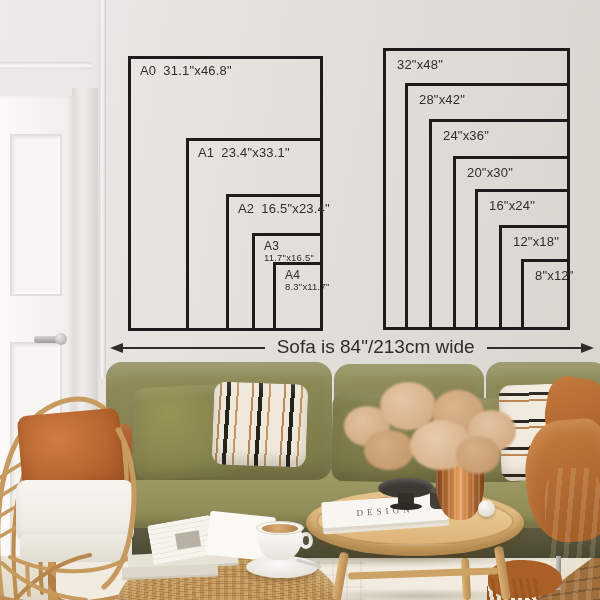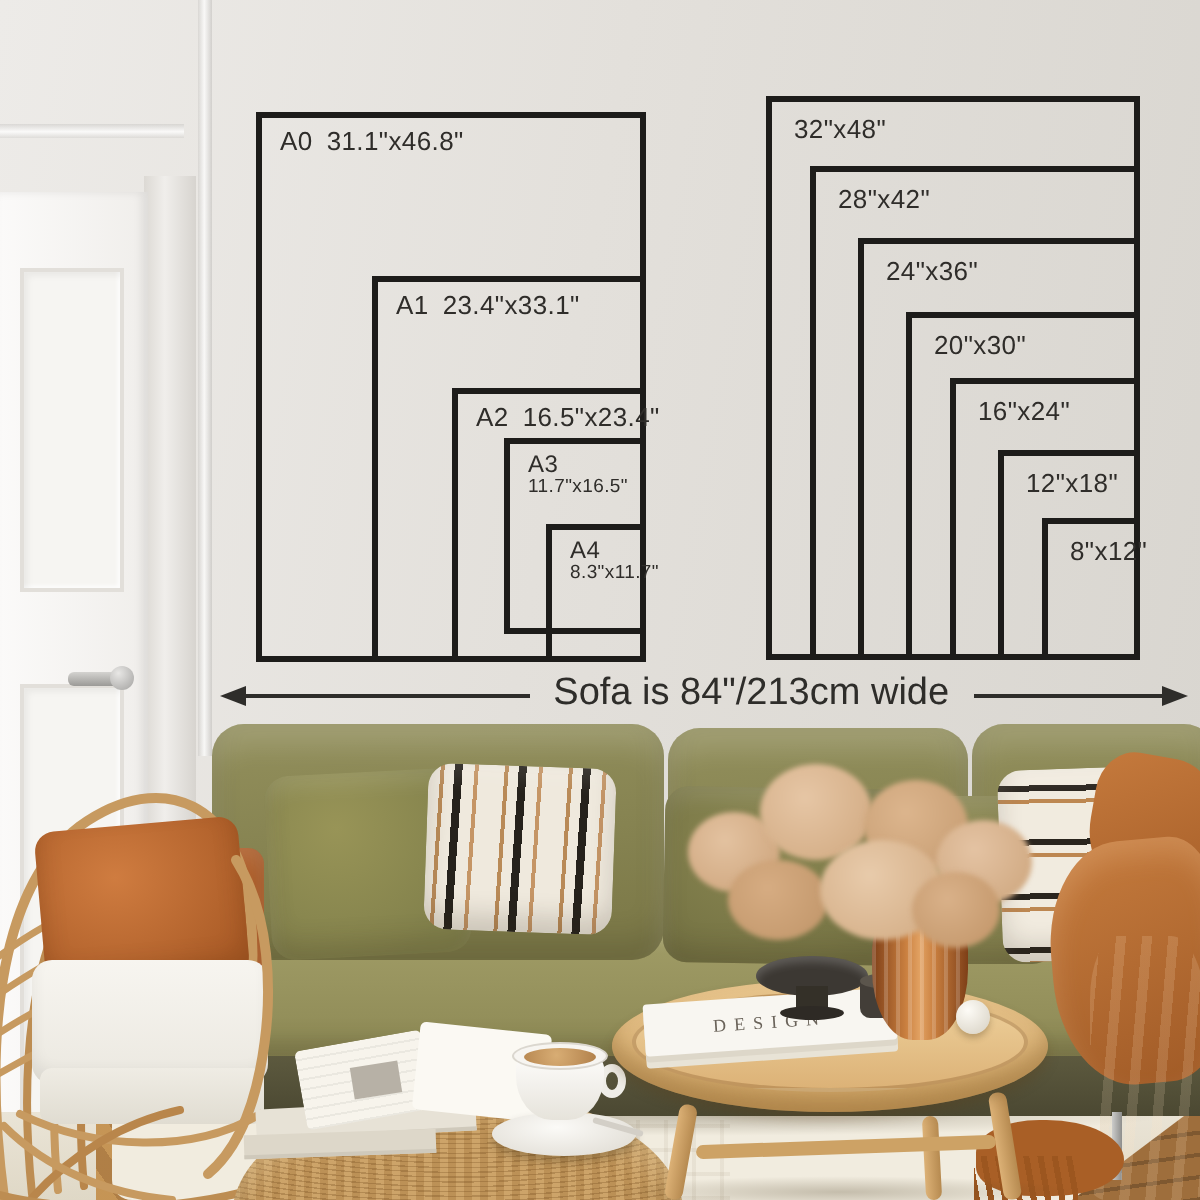--- a/index.html
+++ b/index.html
@@ -45,21 +45,21 @@
   .size-label{position:absolute;left:9px;top:4px;font-size:13px;color:#2f2d2a;
     white-space:nowrap;letter-spacing:.2px}
   .size-label .nm{margin-right:7px}
   .stacked .size-label{top:3px}
   .stacked .nm{display:block;font-size:12px;margin:0}
   .stacked .dm{display:block;font-size:9.5px;margin-top:-1px}
   .inch .size-label{left:11px;top:6px}
   #rA0{left:128px;top:56px;width:195px;height:275px}
   #rA1{left:186px;top:138px;width:137px;height:193px}
   #rA2{left:226px;top:194px;width:97px;height:137px}
-  #rA3{left:252px;top:219px;width:71px;height:98px}
+  #rA3{left:252px;top:233px;width:71px;height:98px}
   #rA4{left:273px;top:262px;width:50px;height:69px}
   #r32{left:383px;top:48px;width:187px;height:282px}
   #r28{left:405px;top:83px;width:165px;height:247px}
   #r24{left:429px;top:119px;width:141px;height:211px}
   #r20{left:453px;top:156px;width:117px;height:174px}
   #r16{left:475px;top:189px;width:95px;height:141px}
   #r12{left:499px;top:225px;width:71px;height:105px}
   #r8{left:521px;top:259px;width:49px;height:71px}
 
   

